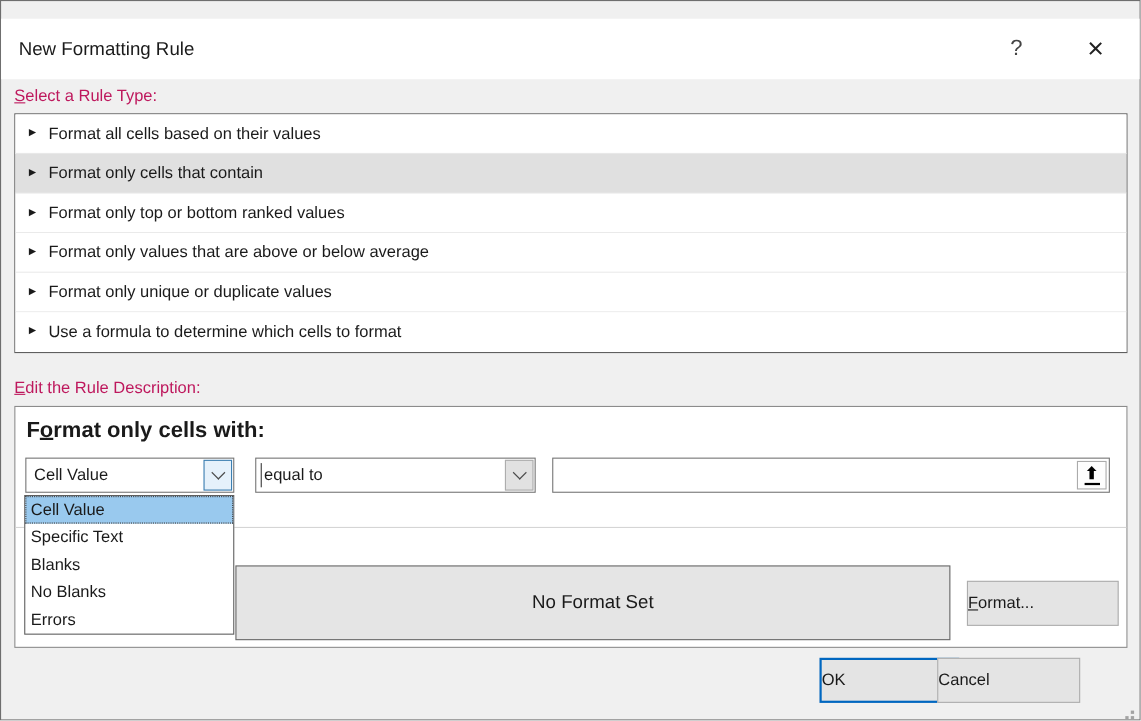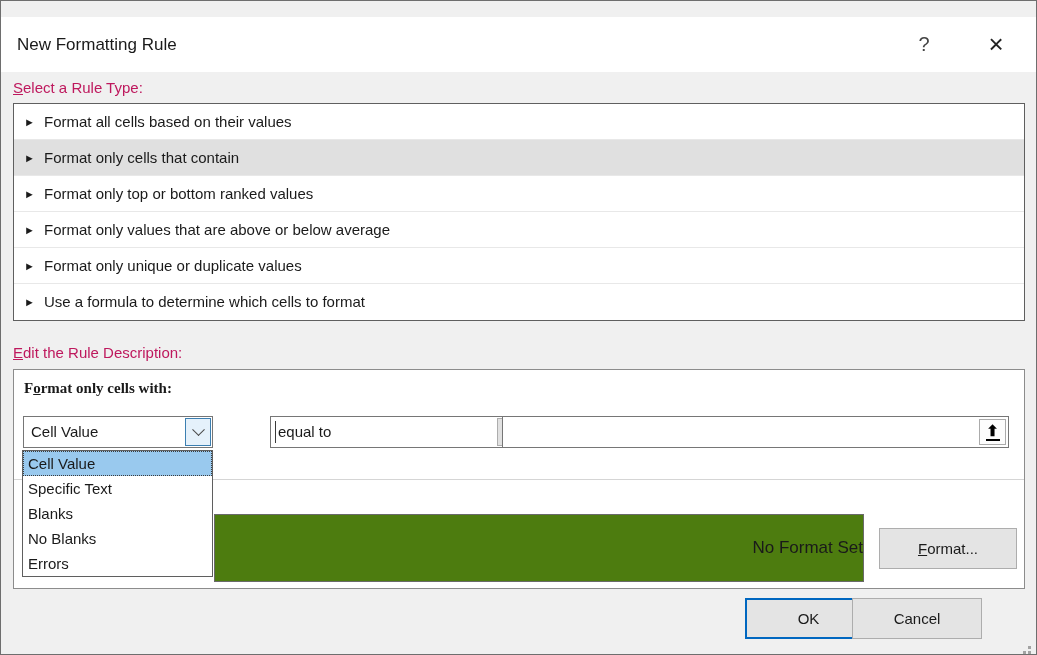--- a/index.html
+++ b/index.html
@@ -27,21 +27,21 @@
               font-size:15px; background:#fff; border-bottom:1px solid #e8e8e8;
               white-space:nowrap; }
   .rule-row:last-child { border-bottom:none; }
   .rule-row.selected { background:#e0e0e0; }
   .rule-arrow { display:inline-block; width:20px; font-size:11px; color:#1a1a1a;
                 vertical-align:middle; transform:translateY(-1px); }
 
   
   .panel { position:absolute; left:12px; top:368px; width:1012px; height:220px;
            background:#fff; border:1px solid #8c8c8c; }
-  .panel-bold { position:absolute; left:10px; top:10px; font-size:15px; font-weight:bold;font-family:Liberation Serif, serif; }
+  .panel-bold { position:absolute; left:10px; top:10px; font-size:20px; font-weight:bold; }
   .panel-sep { position:absolute; left:0; top:109px; width:100%; height:1px; background:#d5d5d5; }
 
   .combo { position:absolute; top:46px; height:32px; background:#fff; border:1px solid #767676;
            font-size:15px; }
   .combo-text { position:absolute; left:7px; top:0; line-height:30px; white-space:nowrap; }
   .combo-btn { position:absolute; right:1px; top:1px; bottom:1px; width:26px;
                display:flex; align-items:center; justify-content:center; }
   .combo-btn.focus { background:#e5f1fb; border:1px solid #3c7fb1; }
   .combo-btn.plain { background:#e1e1e1; border:1px solid #adadad; }
   .chev { width:9px; height:9px; border-right:1.5px solid #4a4a4a; border-bottom:1.5px solid #4a4a4a;
@@ -50,25 +50,25 @@
 
   .value-input { position:absolute; left:488px; top:46px; width:507px; height:32px;
                  background:#fff; border:1px solid #767676; }
   .collapse-btn { position:absolute; right:2px; top:2px; bottom:2px; width:27px;
                   background:#fdfdfd; border:1px solid #ababab;
                   display:flex; flex-direction:column; align-items:center; justify-content:center; }
   .collapse-glyph { font-size:15px; font-weight:bold; color:#000; line-height:14px; }
   .collapse-bar { width:14px; height:2px; background:#000; margin-top:1px; }
 
   .preview-box { position:absolute; left:200px; top:144px; width:650px; height:68px;
-                 background:#4d7c0f; border:1px solid #6a6a6a;
-                 display:flex; align-items:center; justify-content:flex-end; font-size:17px; }
+                 background:#e5e5e5; border:1px solid #6a6a6a;
+                 display:flex; align-items:center; justify-content:center; font-size:17px; }
 
   .btn { position:absolute; background:#e4e4e4; border:1px solid #adadad; font-size:15px;
-         display:flex; align-items:center; justify-content:center; cursor:default;
+         display:flex; align-items:center; cursor:default;
          font-family:"Liberation Sans", sans-serif; color:#1a1a1a; }
   .btn-format { left:865px; top:158px; width:138px; height:41px; }
   .btn-ok { left:744px; top:597px; width:127px; height:41px; border:2px solid #0067c0; }
   .btn-cancel { left:851px; top:597px; width:130px; height:41px; }
 
   
   .dropdown { position:absolute; left:21px; top:449px; width:191px; background:#fff;
               border:1px solid #5f5f5f; z-index:10; }
   .dd-item { height:25px; line-height:25px; padding-left:5px; font-size:15px; white-space:nowrap; }
   .dd-item.selected { background:#99c9ee; outline:1px dotted #3c3c3c; outline-offset:-1px; }
@@ -109,21 +109,21 @@
   <div class="panel">
     <div class="panel-bold"><span>F</span><span class="ak">o</span><span>rmat only cells with:</span></div>
 
     <div class="combo" style="left:9px; width:190px;">
       <span class="combo-text">Cell Value</span>
       <span class="combo-btn focus">
         <span class="chev"></span>
       </span>
     </div>
 
-    <div class="combo" style="left:218px; width:255px;margin-left:38px;">
+    <div class="combo" style="left:218px; width:255px;">
       <span class="caret"></span>
       <span class="combo-text">equal to</span>
       <span class="combo-btn plain">
         <span class="chev"></span>
       </span>
     </div>
 
     <div class="value-input" title="">
       <span class="collapse-btn">
         <span class="collapse-glyph">⬆</span>

